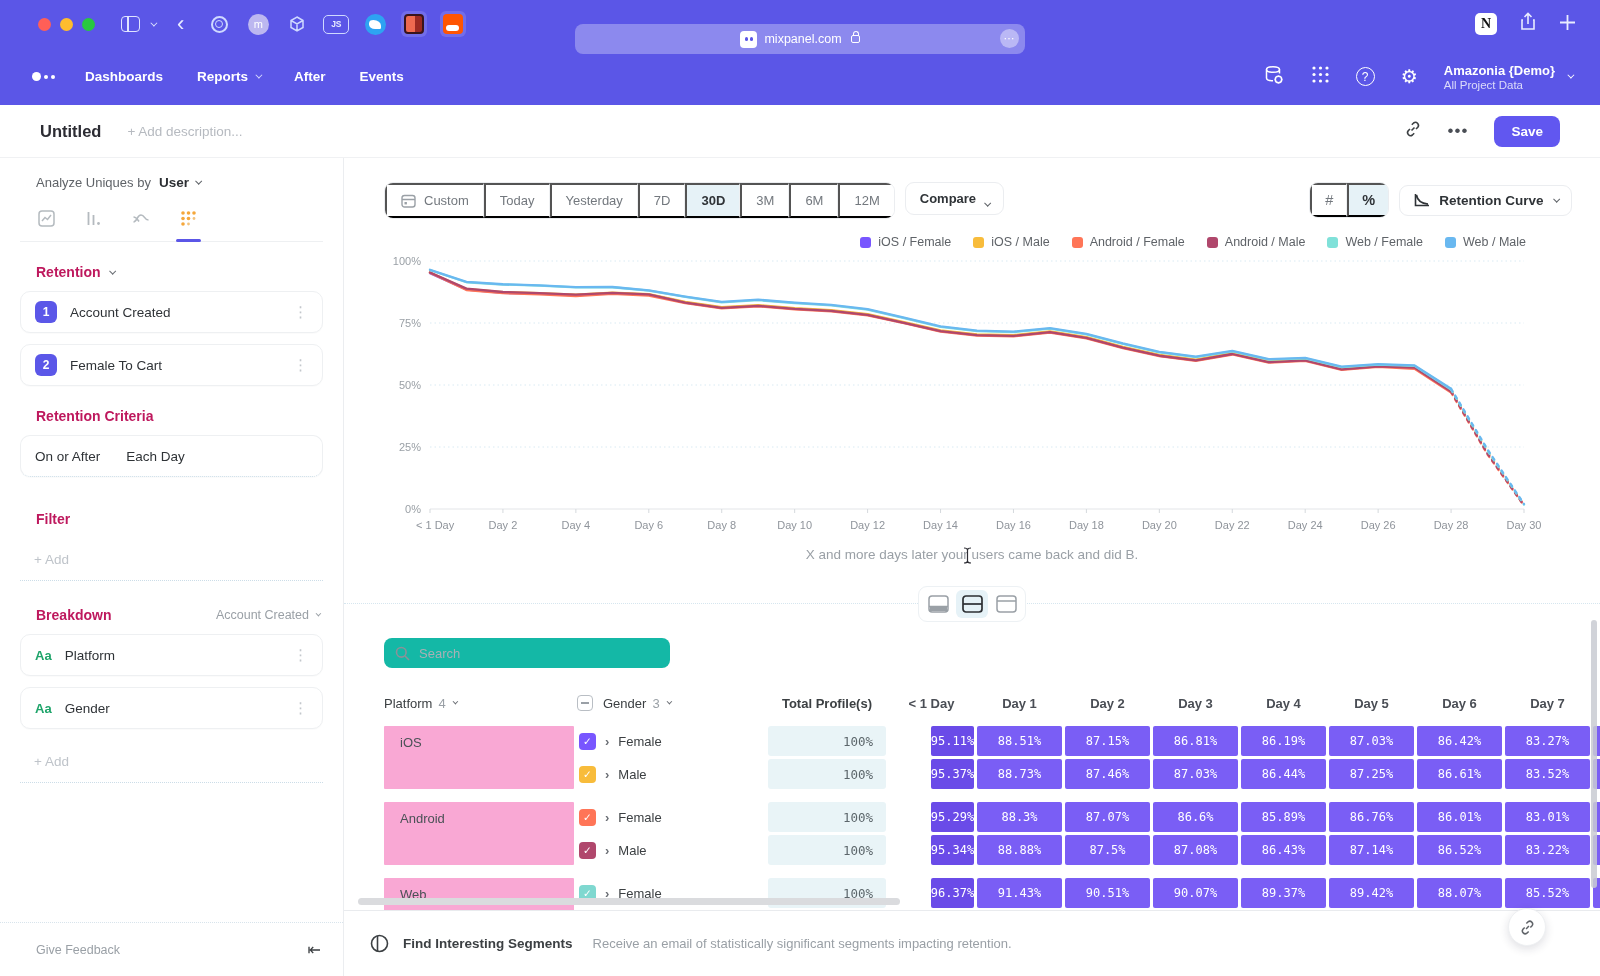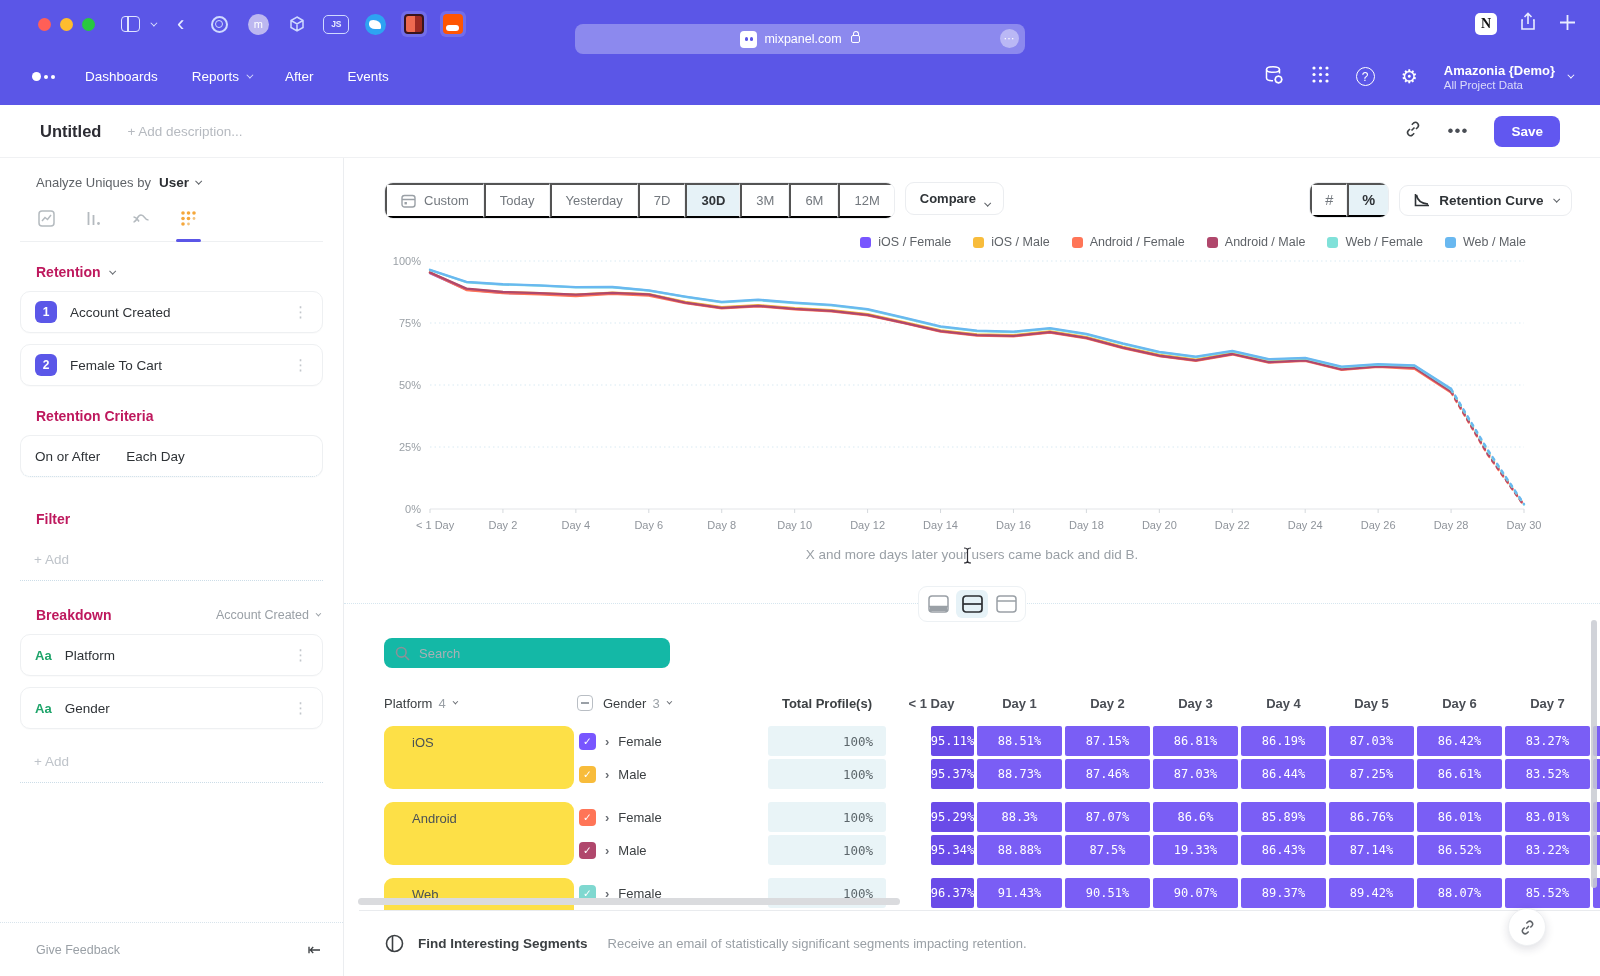--- a/index.html
+++ b/index.html
@@ -36,21 +36,21 @@
   .lock::before { content:""; position:absolute; left:1px; top:-5px; width:4px; height:4px; border:1.4px solid #fff; border-bottom:none; border-radius:4px 4px 0 0; }
   .url-more { position:absolute; right:6px; top:5px; width:19px; height:19px; border-radius:50%; background:rgba(255,255,255,.4); color:#fff; font-size:11px; display:flex; align-items:center; justify-content:center; letter-spacing:1px; }
   .chrome-right { position:absolute; right:24px; display:flex; align-items:center; gap:22px; }
   .notion { width:22px; height:22px; background:#fff; border-radius:5px; color:#111; font-family:"Liberation Serif",serif; font-weight:700; font-size:14px; display:flex; align-items:center; justify-content:center; }
   .share-ic, .plus-ic { color:#e8ecff; }
 
   .appnav { height:57px; display:flex; align-items:center; padding:0 26px; position:relative; color:#fff; }
   .mplogo { display:flex; align-items:center; gap:3px; margin-left:6px; margin-right:30px; }
   .mplogo i { background:#fff; border-radius:50%; display:block; }
   .mplogo .d1{width:9px;height:9px;} .mplogo .d2{width:4px;height:4px;} .mplogo .d3{width:4px;height:4px;}
-  .nav-items { display:flex; align-items:center; gap:34px; font-size:13.5px; font-weight:400; }
+  .nav-items { display:flex; align-items:center; gap:34px; font-size:13.5px; font-weight:700; }
   .nav-item { display:flex; align-items:center; gap:7px; cursor:default; }
   .nav-item .chev { width:5px; height:5px; border-color:#d9ddff; }
   .nav-search { position:absolute; left:50%; transform:translateX(-50%); width:438px; height:36px; background:rgba(30,25,120,.18); border:1px solid rgba(255,255,255,.45); border-radius:8px; display:flex; align-items:center; justify-content:center; gap:10px; font-size:13.5px; color:#fff; }
   .nav-search .short { color:rgba(255,255,255,.6); font-size:12.5px; }
   .nav-right { position:absolute; right:28px; display:flex; align-items:center; gap:26px; }
   .help-circ { width:19px; height:19px; border:1.6px solid #fff; border-radius:50%; font-size:12px; display:flex; align-items:center; justify-content:center; color:#fff; }
   .gear { font-size:19px; color:#fff; line-height:1; }
   .proj { text-align:left; display:flex; align-items:center; gap:12px; }
   .proj-name { font-size:13px; font-weight:700; }
   .proj-sub { font-size:11.5px; color:rgba(255,255,255,.78); margin-top:1px; }
@@ -131,34 +131,34 @@
   .th { font-size:13px; color:#3c4043; display:flex; align-items:center; gap:6px; }
   .th .cnt { color:#9aa0a6; }
   .th .chev { width:4px; height:4px; color:#6a6e74; }
   .th-right { justify-content:flex-end; font-weight:700; padding-right:14px; }
   .th-day { justify-content:center; color:#4a4e55; font-weight:600; }
   .ind-cb { width:16px; height:16px; border:1.5px solid #b9bec4; border-radius:4px; display:flex; align-items:center; justify-content:center; margin-right:4px; }
   .ind-cb::after { content:""; width:8px; height:1.8px; background:#9aa0a6; display:block; }
   .rows-clip { margin-top:6px; height:198px; overflow:hidden; }
   .grp { margin-bottom:13px; row-gap:3px; }
   .cell { height:30px; border-radius:2px; display:flex; align-items:center; }
-  .plat-cell { grid-row:1 / span 2; height:auto; background:#fde047; align-items:flex-start; padding:9px 28px; font-size:13px; color:#4a5156; border-radius:9px; }
+  .plat-cell { grid-row:1 / span 2; height:auto; background:#f9a8d4; align-items:flex-start; padding:9px 16px; font-size:13px; color:#4a5156; border-radius:1px; }
   .gen-cell { background:#fff; padding-left:2px; gap:9px; }
   .cb { width:17px; height:17px; border-radius:4px; color:#fff; font-size:10.5px; display:flex; align-items:center; justify-content:center; }
   .expander { color:#6a6e74; font-size:13px; font-weight:700; }
   .gen-label { font-size:13px; color:#3c4043; }
   .tot-cell { background:#E9F4F7; justify-content:flex-end; padding-right:13px; font-size:12.5px; color:#5c666b; font-family:"DejaVu Sans Mono", monospace; border-radius:3px; }
   .val-cell { background:#7A5EF5; justify-content:center; color:#fff; font-size:12px; font-family:"DejaVu Sans Mono", monospace; }
   .val-cell.first { background:#6A4BE8;margin-left:42px; }
   .sliver-cell { background:#7A5EF5; }
 
   
   .hscroll { position:absolute; left:14px; top:740px; width:542px; height:7px; background:#dadbde; border-radius:4px; }
   .vscroll { position:absolute; right:3px; top:462px; width:6px; height:268px; background:#c9cbd2; border-radius:3px; opacity:.85; }
-  .bottom-bar { position:absolute; left:15px; right:0; bottom:0; height:66px; background:#fff; border-top:1px solid #e9ebee; display:flex; align-items:center; padding:0 26px; gap:14px; }
+  .bottom-bar { position:absolute; left:0; right:0; bottom:0; height:66px; background:#fff; border-top:1px solid #e9ebee; display:flex; align-items:center; padding:0 26px; gap:14px; }
   .fis-title { font-size:13.5px; font-weight:700; color:#3c4043; }
   .fis-desc { font-size:13px; color:#9aa0a6; margin-left:6px; }
   .float-link { position:absolute; right:54px; bottom:30px; width:38px; height:38px; border-radius:50%; background:#fff; border:1px solid #eef0f2; box-shadow:0 3px 10px rgba(30,30,60,.14); display:flex; align-items:center; justify-content:center; color:#5f6368; }
   .ibeam { position:absolute; left:calc(50% - 9px); top:0px; }
 </style>
 </head>
 <body>
 
 <div class="chrome-wrap">
   <div class="chrome">
@@ -636,21 +636,21 @@
             <div class="cell sliver-cell"></div>
             <div class="cell gen-cell">
               <span class="cb" style="background: rgb(176, 71, 108);">✓</span>
               <span class="expander">›</span>
               <span class="gen-label">Male</span>
             </div>
             <div class="cell tot-cell">100%</div>
             <div class="cell val-cell first">95.34%</div>
             <div class="cell val-cell">88.88%</div>
             <div class="cell val-cell">87.5%</div>
-            <div class="cell val-cell">19.33%</div>
+            <div class="cell val-cell">87.08%</div>
             <div class="cell val-cell">86.43%</div>
             <div class="cell val-cell">87.14%</div>
             <div class="cell val-cell">86.52%</div>
             <div class="cell val-cell">83.22%</div>
             <div class="cell sliver-cell"></div>
           </div>
           <div class="tbl-grid grp">
             <div class="cell plat-cell">Web</div>
             <div class="cell gen-cell">
               <span class="cb" style="background: rgb(127, 216, 208);">✓</span>

